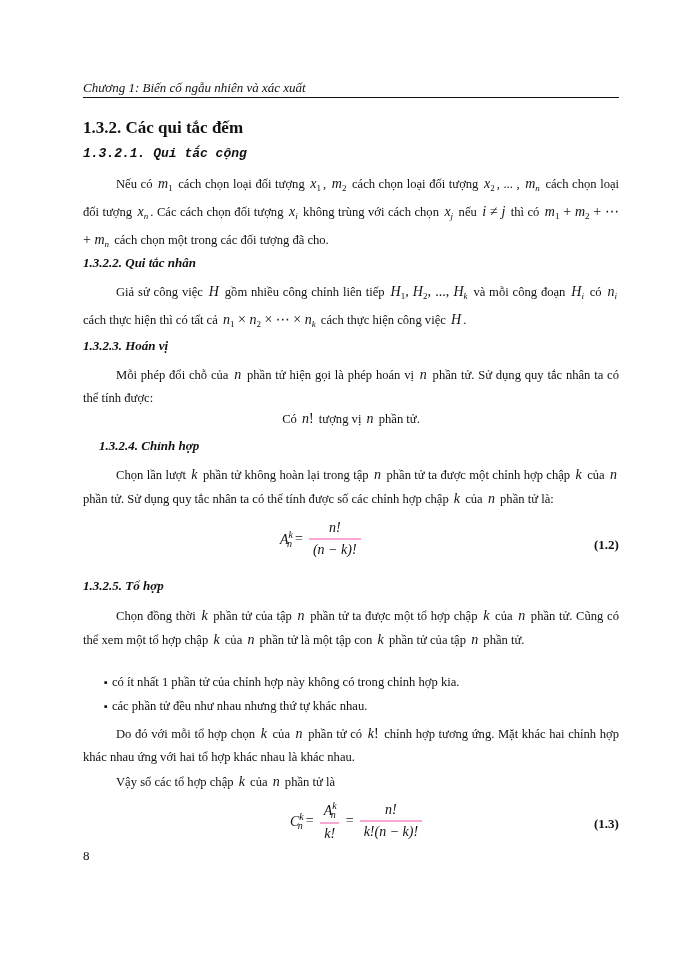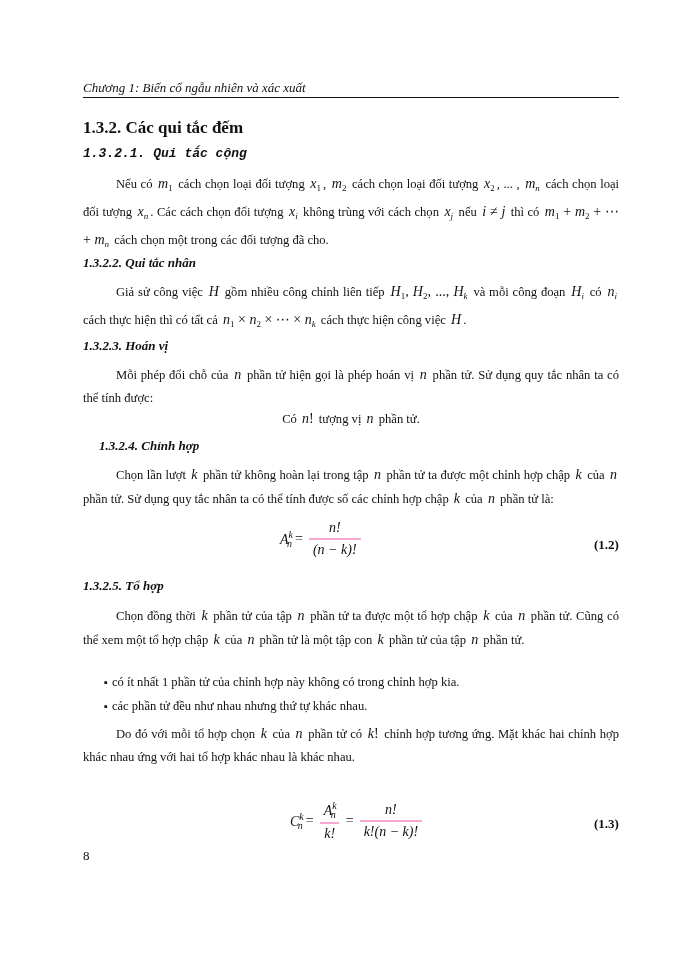--- a/index.html
+++ b/index.html
@@ -157,20 +157,27 @@
   <div class="abs bullet" style="top:699px;">các phần tử đều như nhau nhưng thứ tự khác nhau.</div>
   <div class="abs para indent" style="top:722px;">
     <span>Do đó với mỗi tổ hợp chọn</span>
     <span class="m">k</span>
     <span>của</span>
     <span class="m">n</span>
     <span>phần tử có</span>
     <span class="m">k<span class="up">!</span></span>
     <span>chỉnh hợp tương ứng. Mặt khác hai chỉnh hợp khác nhau ứng với hai tổ hợp khác nhau là khác nhau.</span>
   </div>
+  <div class="abs para indent" style="top:770px;">
+    <span>Vậy số các tổ hợp chập</span>
+    <span class="m">k</span>
+    <span>của</span>
+    <span class="m">n</span>
+    <span>phần tử là</span>
+  </div>
   <div class="abs formula" style="left:290px; top:800px;">
     <span><span>C</span><sup style="font-size:10px;">k</sup><sub style="font-size:10px; margin-left:-6px;">n</sub></span>
     <span class="eq">=</span>
     <span class="frac">
       <span class="num"><span>A</span><sup style="font-size:10px;">k</sup><sub style="font-size:10px; margin-left:-6px;">n</sub></span>
       <span class="den">k!</span>
     </span>
     <span class="eq">=</span>
     <span class="frac">
       <span class="num">n!</span>

